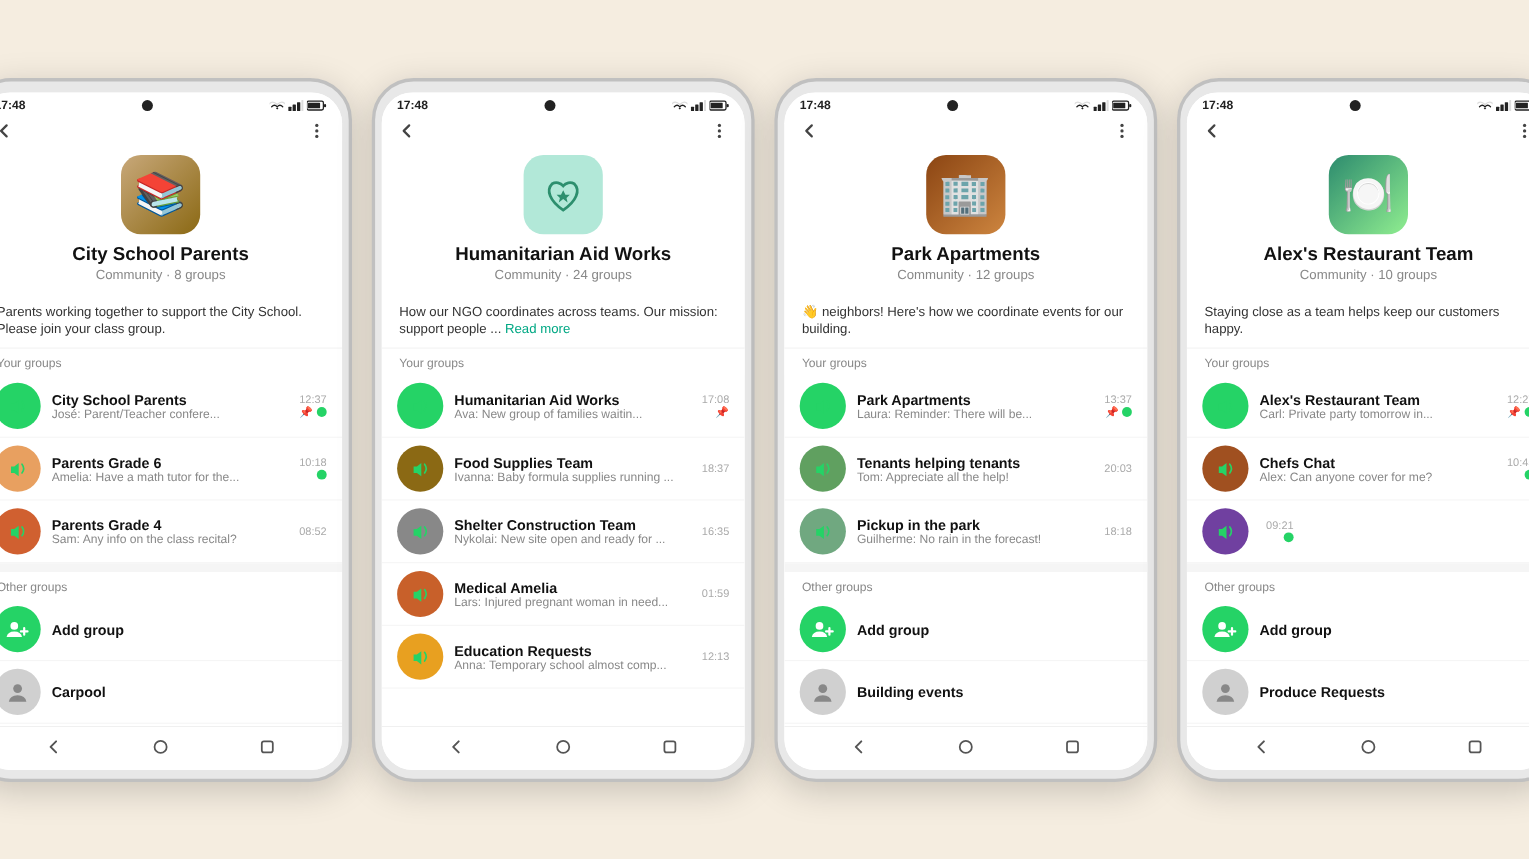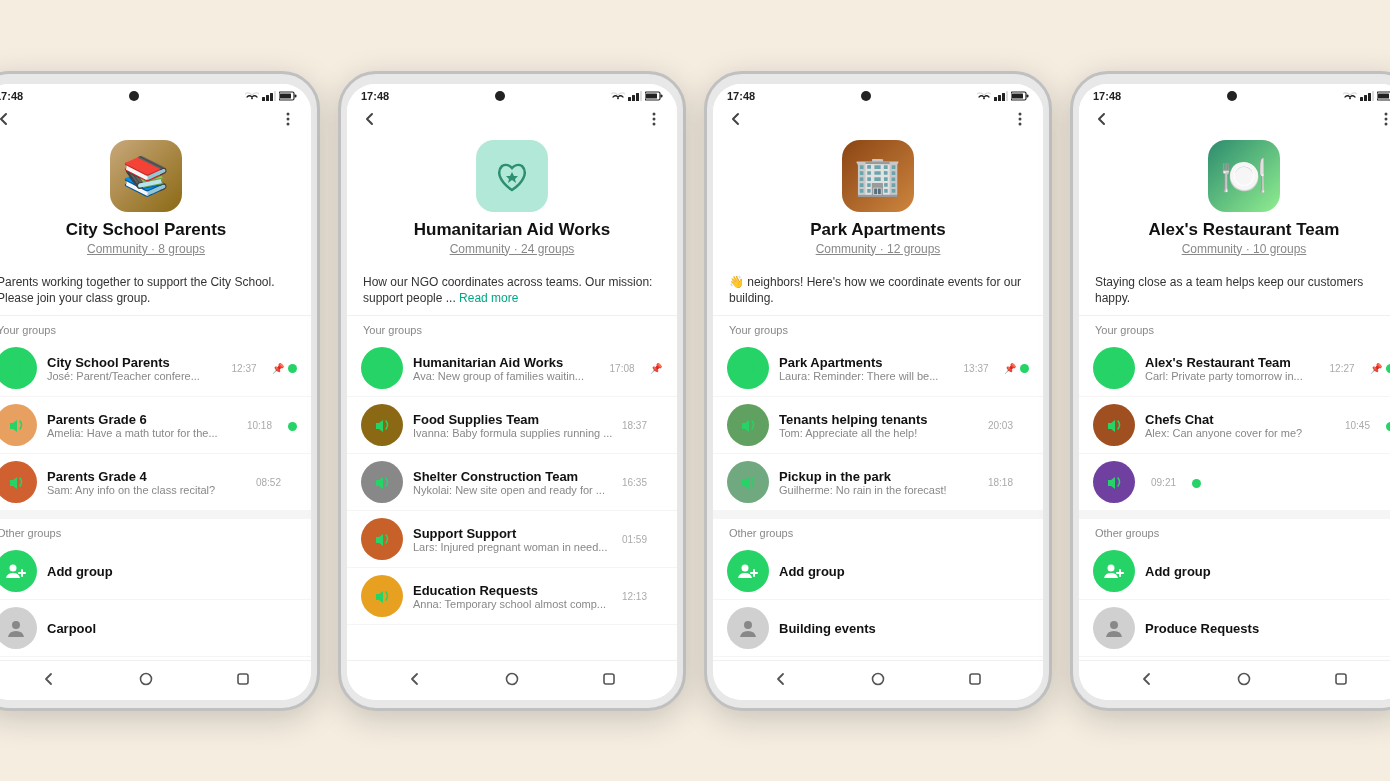--- a/index.html
+++ b/index.html
@@ -90,21 +90,20 @@
     .community-name {
       font-size: 17px;
       font-weight: 600;
       color: #111;
       text-align: center;
     }
     .community-meta {
       font-size: 12px;
       color: #888;
       margin-top: 2px;
-      text-decoration: underline;
     }
     .community-desc {
       padding: 8px 16px 8px 16px;
       font-size: 12px;
       color: #333;
       line-height: 1.4;
       border-bottom: 1px solid #f0f0f0;
       background: #fff;
     }
     .read-more {
@@ -158,23 +157,23 @@
     }
     .group-preview {
       font-size: 11px;
       color: #888;
       white-space: nowrap;
       overflow: hidden;
       text-overflow: ellipsis;
     }
     .group-right {
       display: flex;
-      flex-direction: row;
+      flex-direction: column;
       align-items: flex-end;
-      gap: 16px;
+      gap: 0;
       margin-left: 6px;
       flex-shrink: 0;
     }
     .group-time {
       font-size: 10px;
       color: #aaa;
     }
     .group-status {
       display: flex;
       align-items: center;
@@ -487,21 +486,21 @@
       </div>
     </div>
           <div class="group-item">
       <div class="group-icon" style="background:#c8602a;">
               <svg width="18" height="18" viewBox="0 0 18 18" fill="#25d366">
                 <path d="M3 7 h3 l4-3 v12 l-4-3 H3 V7z"></path>
                 <path d="M13 5 Q16 9 13 13" stroke="#25d366" stroke-width="1.5" fill="none" stroke-linecap="round"></path>
               </svg>
             </div>
       <div class="group-text">
-        <div class="group-name">Support Support</div>
+        <div class="group-name">Medical Amelia</div>
         <div class="group-preview">Lars: Injured pregnant woman in need...</div>
       </div>
       <div class="group-right">
         <div class="group-time">01:59</div>
         <div class="group-status">
           
           
         </div>
       </div>
     </div>

